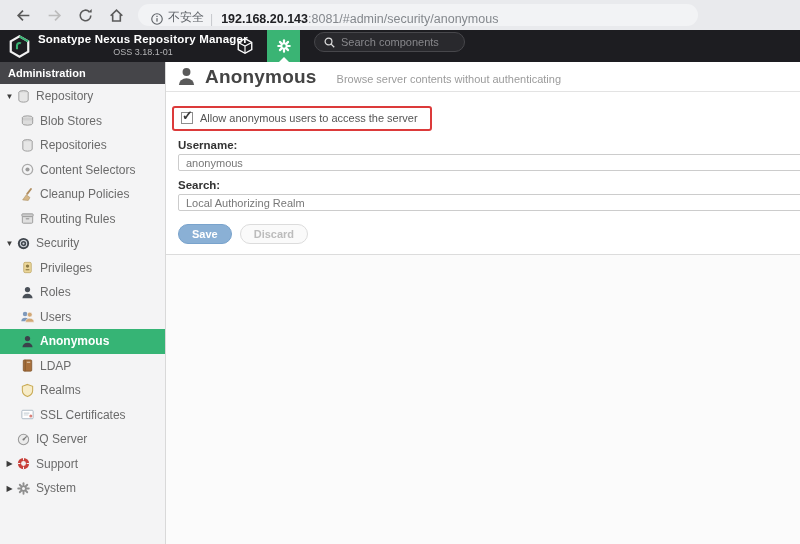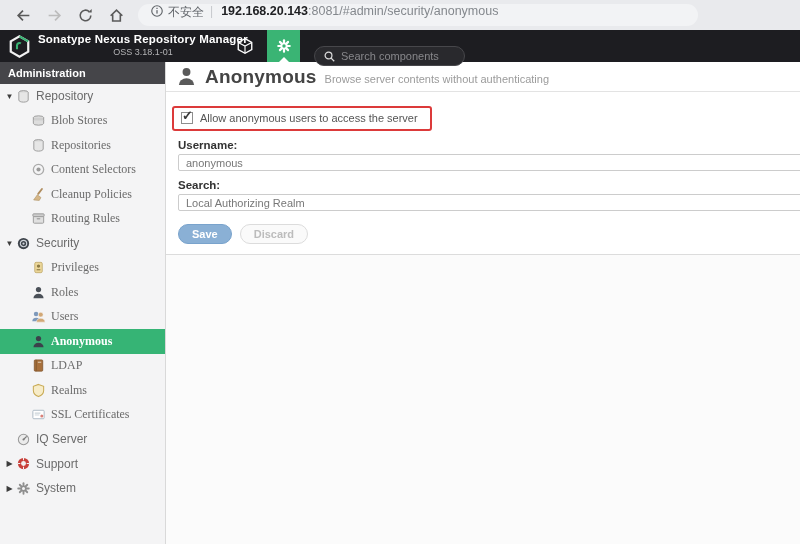--- a/index.html
+++ b/index.html
@@ -1,55 +1,55 @@
 <!DOCTYPE html>
 <html><head>
 <meta charset="utf-8">
 <style>
   * { margin:0; padding:0; box-sizing:border-box; }
   html,body { width:800px; height:544px; overflow:hidden; font-family:"Liberation Sans", sans-serif; background:#fff; }
 
   
   .browser-bar { height:30px; background:#e9eaed; display:flex; align-items:center; padding:0 8px; }
   .nav-ico { width:17px; height:17px; margin:0 7px; flex:none; cursor:pointer; }
-  .omnibox { display:flex; align-items:flex-start; background:#f2f3f5; border-radius:14px; height:22px; padding:0 12px; margin-left:6px; flex:1; max-width:560px; }
+  .omnibox { display:flex; align-items:flex-end; background:#f2f3f5; border-radius:14px; height:22px; padding:0 12px; margin-left:6px; flex:1; max-width:560px; }
   .omnibox .sec-label { font-size:12px; color:#5f6368; margin:0 6px 0 4px; }
   .omnibox .divider { color:#c6c8cc; font-size:12px; margin-right:8px; }
   .omnibox .url-host { font-size:12.5px; color:#202124; font-weight:bold; }
   .omnibox .url-rest { font-size:12.5px; color:#84888d; }
 
   
   .app-header { height:32px; background:#1d1d21; position:relative; }
   .logo { position:absolute; left:7px; top:4px; }
   .brand { position:absolute; left:38px; top:3px; }
   .brand .t { color:#fff; font-size:11.5px; font-weight:bold; letter-spacing:.2px; }
   .brand .v { color:#b4b4b6; font-size:9px; margin-top:2px;text-align:center; }
   .hdr-cube { position:absolute; left:236px; top:7px; cursor:pointer; }
   .gear-tab { position:absolute; left:267px; top:0; width:33px; height:32px; background:#3ab474; display:flex; align-items:center; justify-content:center; cursor:pointer; }
   .gear-tab .caret { position:absolute; bottom:0; left:50%; margin-left:-5px; width:0; height:0; border-left:5px solid transparent; border-right:5px solid transparent; border-bottom:5px solid #fff; }
-  .search-pill { position:absolute; left:314px; top:16px; width:151px; height:20px; background:#29292d; border:1px solid #47474b; border-radius:10px; display:flex; align-items:center; padding:0 8px; }
+  .search-pill { position:absolute; left:314px; top:2px; width:151px; height:20px; background:#29292d; border:1px solid #47474b; border-radius:10px; display:flex; align-items:center; padding:0 8px; }
   .search-pill input { background:transparent; border:none; outline:none; color:#cfcfcf; font-size:11px; width:110px; margin-left:5px; font-family:"Liberation Sans", sans-serif; }
   .search-pill input::placeholder { color:#87878b; }
 
   
   .body-row { display:flex; height:482px; }
   .sidebar { width:166px; flex:none; background:#f4f4f5; border-right:1px solid #d9d9d9; }
   .admin-bar { height:22px; background:#454549; color:#fff; font-size:11px; font-weight:bold; line-height:22px; padding-left:8px; }
   .nav-row { height:24.5px; display:flex; align-items:center; font-size:12px; color:#6b6b6b; cursor:pointer; }
   .nav-row .arrow-slot { width:13px; margin-left:3px; font-size:8px; color:#3c3c3c; text-align:center; flex:none; }
-  .nav-row.lvl1 { padding-left:31px;font-family:Liberation Serif, serif; }
+  .nav-row.lvl1 { padding-left:20px; }
   .nav-row .ico { width:15px; height:15px; flex:none; margin-right:5px; }
   .nav-row.selected { background:#36b475; color:#fff; font-weight:bold; }
 
   
   .content { flex:1; display:flex; flex-direction:column; background:#fbfbfb; min-width:0; }
   .content-header { height:30px; background:#fff; border-bottom:1px solid #e3e3e3; display:flex; align-items:center; padding-left:10px; flex:none; }
   .content-header .ttl-group { display:flex; align-items:baseline; margin-left:8px; }
   .page-title { font-size:19px; font-weight:bold; color:#444; letter-spacing:.2px; }
-  .page-subtitle { font-size:11px; color:#9b9b9b; margin-left:8px; }
+  .page-subtitle { font-size:11px; color:#9b9b9b; margin-left:20px; }
   .form-panel { background:#fff; border-bottom:1px solid #dcdcdc; padding:14px 0 10px 12px; flex:none; overflow:hidden; }
   .anno-box { display:inline-flex; align-items:center; border:2px solid #dc3a3a; border-radius:3px; padding:4px 12px 5px 7px; margin-left:-6px; }
   .cbx { width:12px; height:12px; border:1px solid #8e8e8e; background:#fff; position:relative; flex:none; cursor:pointer; }
   .cbx .mark { position:absolute; left:0px; top:-5px; font-size:13px; color:#3a3a3a; font-weight:bold; }
   .cbx-label { font-size:11px; color:#555; margin-left:7px; white-space:nowrap; }
   .fld-label { font-size:11.5px; font-weight:bold; color:#333; margin-top:8px; margin-bottom:3px; }
   .fld-input { display:block; width:calc(100% + 40px); height:17px; border:1px solid #ccc; border-radius:2px; font-size:11px; color:#777; padding:0 7px; font-family:"Liberation Sans", sans-serif; background:#fff; }
   .btn-row { margin-top:13px; display:flex; gap:8px; }
   .btn { font-size:11px; font-weight:bold; padding:3px 13px; border-radius:10px; cursor:pointer; font-family:"Liberation Sans", sans-serif; }
   .btn-save { background:#8ab0d5; border:1px solid #79a3cc; color:#fff; }

